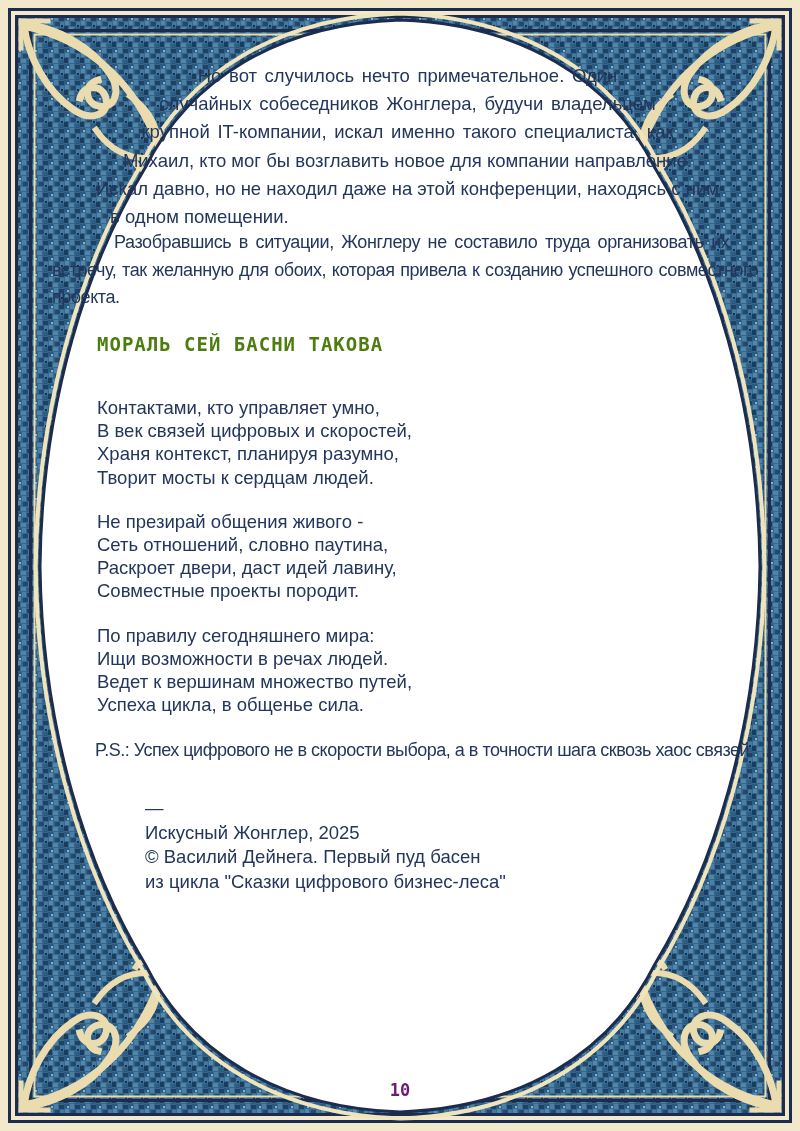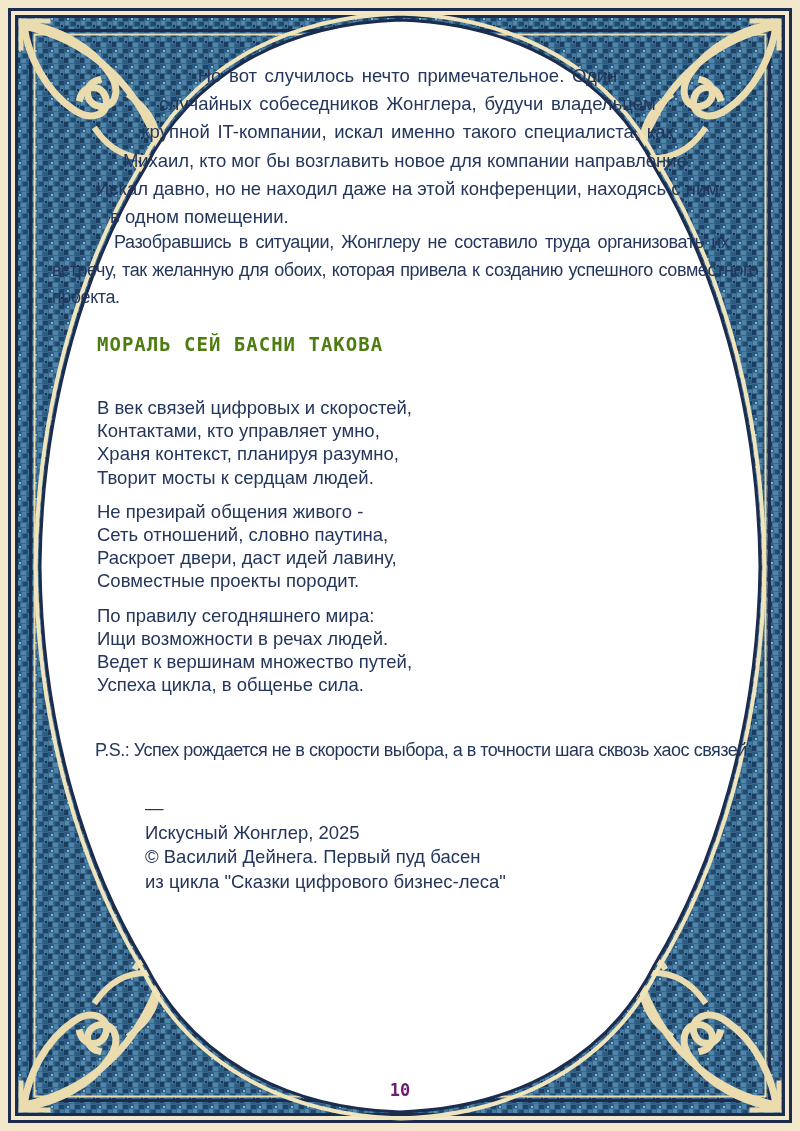--- a/index.html
+++ b/index.html
@@ -37,21 +37,21 @@
     position: absolute; top: 333px; left: 97px; margin: 0;
     font-family: "DejaVu Sans Mono", monospace;
     font-size: 19px; font-weight: bold; letter-spacing: 1px;
     color: #4d7c0f; white-space: nowrap;
   }
 
   .poem {
     position: absolute; top: 396px; left: 97px;
     font-size: 18.5px; line-height: 23.2px;
   }
-  .poem .stanza + .stanza { margin-top: 11px; }
+  .poem .stanza + .stanza { margin-top: 21px; }
   .poem div { white-space: nowrap; }
 
   .ps {
     position: absolute; top: 740px; left: 95px;
     font-size: 18px; letter-spacing: -0.5px; white-space: nowrap;
   }
 
   .signature {
     position: absolute; top: 796px; left: 145px;
     font-size: 18.5px; line-height: 24.5px;
@@ -141,40 +141,40 @@
     <div class="p2">
       <div class="indent">Разобравшись в ситуации, Жонглеру не составило труда организовать их</div>
       <div class="wide">встречу, так желанную для обоих, которая привела к созданию успешного совместного</div>
       <div>проекта.</div>
     </div>
 
     <h2 class="moral-heading">МОРАЛЬ СЕЙ БАСНИ ТАКОВА</h2>
 
     <div class="poem">
       <div class="stanza">
+        <div>Контактами, кто управляет умно,</div>
         <div>В век связей цифровых и скоростей,</div>
-        <div>Контактами, кто управляет умно,</div>
         <div>Храня контекст, планируя разумно,</div>
         <div>Творит мосты к сердцам людей.</div>
       </div>
       <div class="stanza">
         <div>Не презирай общения живого -</div>
         <div>Сеть отношений, словно паутина,</div>
         <div>Раскроет двери, даст идей лавину,</div>
         <div>Совместные проекты породит.</div>
       </div>
       <div class="stanza">
         <div>По правилу сегодняшнего мира:</div>
         <div>Ищи возможности в речах людей.</div>
         <div>Ведет к вершинам множество путей,</div>
         <div>Успеха цикла, в общенье сила.</div>
       </div>
     </div>
 
-    <div class="ps">P.S.: Успех рождается не в скорости выбора, а в точности шага сквозь хаос связей.</div>
+    <div class="ps">P.S.: Успех цифрового не в скорости выбора, а в точности шага сквозь хаос связей.</div>
 
     <div class="signature">
       <div>—</div>
       <div>Искусный Жонглер, 2025</div>
       <div>© Василий Дейнега. Первый пуд басен</div>
       <div>из цикла "Сказки цифрового бизнес-леса"</div>
     </div>
 
     <div class="page-number">10</div>
 

